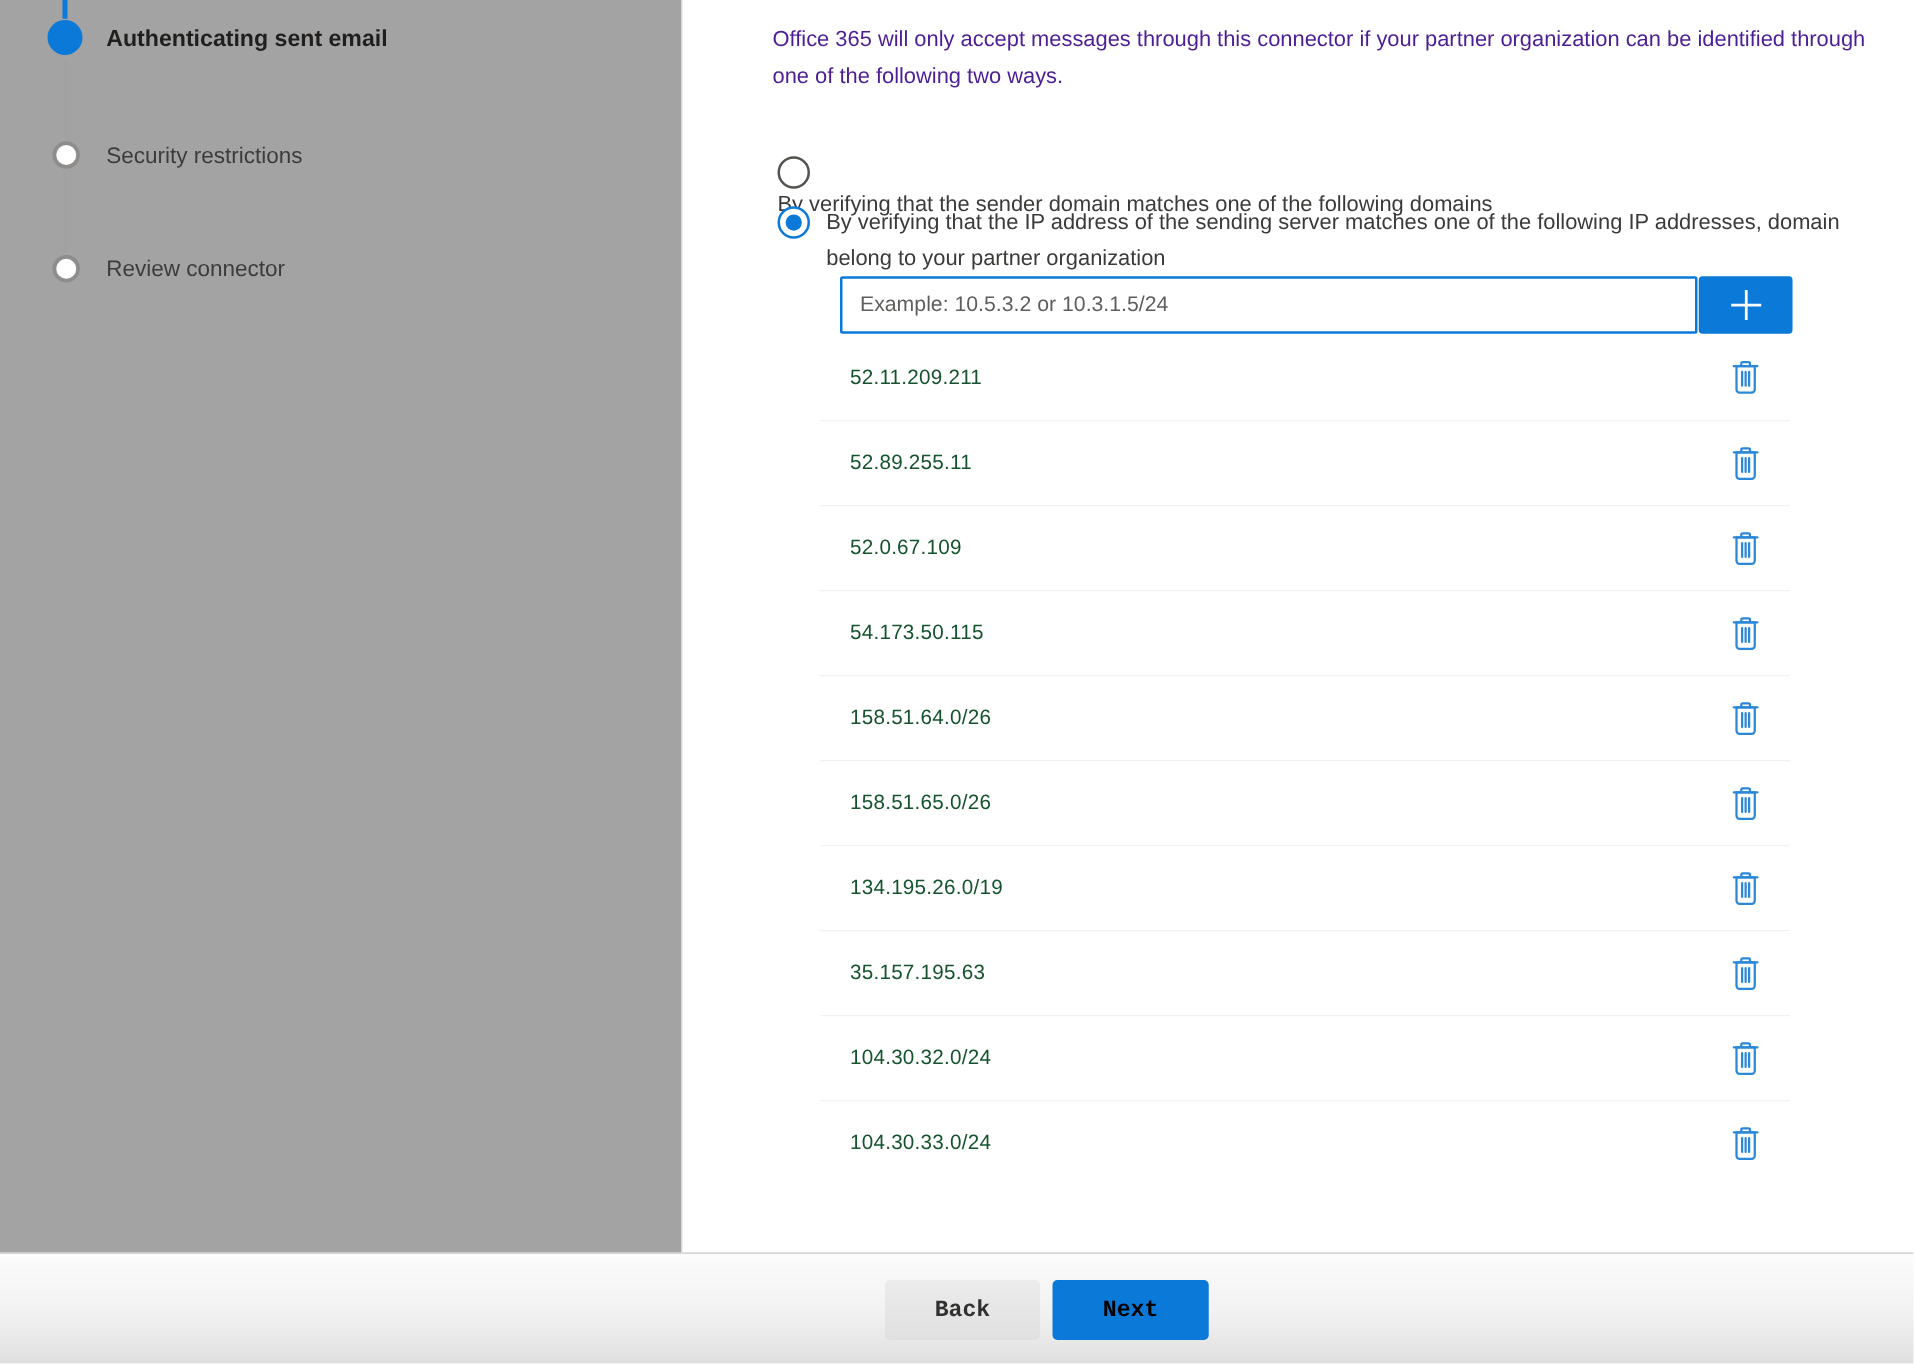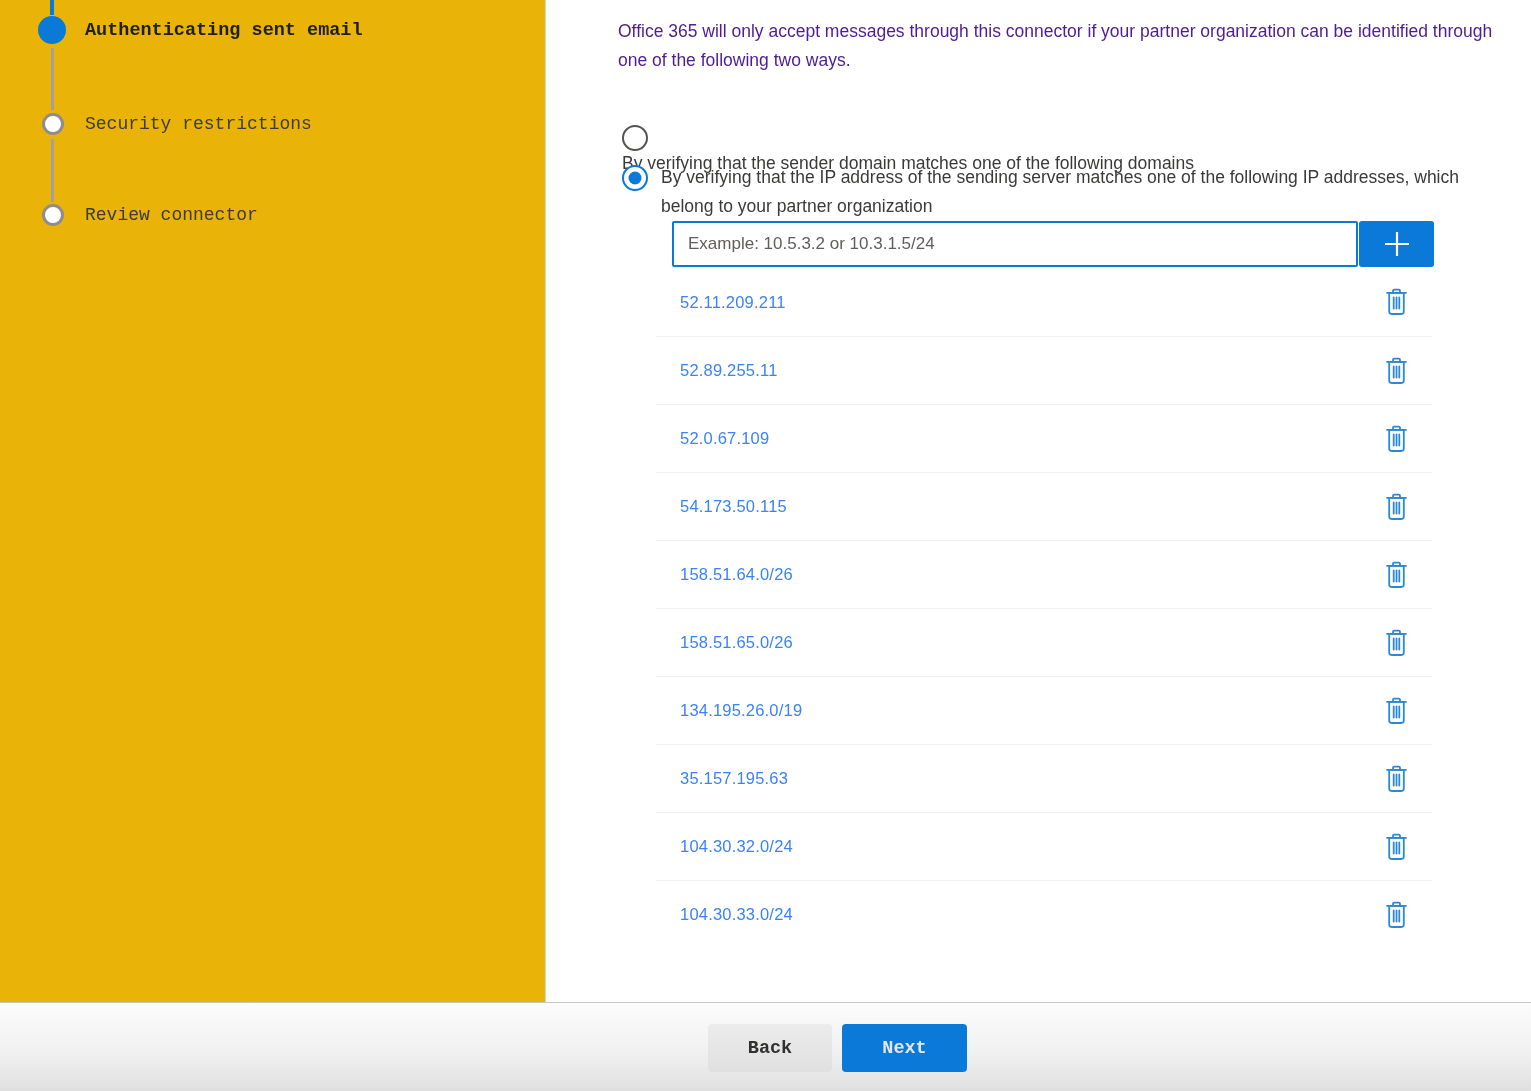--- a/index.html
+++ b/index.html
@@ -7,21 +7,21 @@
   body {
     font-family:"Liberation Sans","DejaVu Sans",sans-serif;
     background:#ffffff; color:#3b3a39; overflow:hidden;
   }
   .canvas { position:relative; width:1531px; height:1091px; background:#fff; overflow:hidden; }
 
   
   .red-marker { position:absolute; left:0; top:0; width:33px; height:17px; background:#e81123; }
 
   
-  .left-pane { position:absolute; left:0; top:0; width:545px; height:1002px; background:#eab308;font-family:Liberation Mono, monospace; }
+  .left-pane { position:absolute; left:0; top:0; width:545px; height:1002px; background:#a3a3a3; }
   .pane-divider { position:absolute; left:545px; top:0; width:1px; height:1002px; background:#d8d6d4; }
 
   .step-line { position:absolute; width:3px; background:#a3a1a0; }
   .step-line.blue { background:#0b79d8; left:50px; top:0; height:15px; width:4px; }
   .line-1 { left:51px; top:48px; height:62px; }
   .line-2 { left:51px; top:139px; height:63px; }
   .step-dot {
     position:absolute; left:38px; top:16px; width:28px; height:28px;
     border-radius:50%; background:#0b79d8;
   }
@@ -68,35 +68,35 @@
     background:#0b79d8; cursor:pointer; display:flex; align-items:center; justify-content:center;
   }
 
   
   .ip-list { position:absolute; left:38px; top:268px; width:776px; }
   .ip-row {
     height:68px; display:flex; align-items:center; justify-content:space-between;
     padding:0 22px 0 24px; border-top:1px solid #f2f1f0;
   }
   .ip-row:first-child { border-top:none; }
-  .ip-text { font-size:16.5px; color:#3b82f6; letter-spacing:0.2px; }
+  .ip-text { font-size:16.5px; color:#14532d; letter-spacing:0.2px; }
   .del-btn { border:none; background:transparent; cursor:pointer; padding:2px; display:flex; }
 
   
   .footer {
     position:absolute; left:0; top:1002px; width:1531px; height:89px;
     border-top:1px solid #c9c7c5;
     background:linear-gradient(180deg,#fcfcfc 0%,#f1f1f1 55%,#e3e3e3 92%,#dedede 100%);
   }
   .btn {
     position:absolute; top:1024px; height:48px; border:none; border-radius:4px;
     font-family:Liberation Mono, monospace; font-size:18.5px; font-weight:700; cursor:pointer;text-align:center;
   }
   .btn-back { left:708px; width:124px; background:linear-gradient(180deg,#ececec,#e0e0e0); color:#323130; }
-  .btn-next { left:842px; width:125px; background:#0b79d8; color:#e5e5e5; }
+  .btn-next { left:842px; width:125px; background:#0b79d8; color:#000000; }
 </style>
 </head>
 <body>
 
 <div class="canvas">
 
   <div class="red-marker"></div>
 
   <div class="left-pane">
     <div class="step-line blue"></div>
@@ -125,21 +125,21 @@
   <div class="main">
     <p class="intro">Office 365 will only accept messages through this connector if your partner organization can be identified through one of the following two ways.</p>
 
     <div class="option opt-1">
       <span class="radio"></span>
       <span class="opt-label">By verifying that the sender domain matches one of the following domains</span>
     </div>
 
     <div class="option opt-2 selected">
       <span class="radio"></span>
-      <span class="opt-label">By verifying that the IP address of the sending server matches one of the following IP addresses, which belong to your partner organization</span>
+      <span class="opt-label">By verifying that the IP address of the sending server matches one of the following IP addresses, domain belong to your partner organization</span>
     </div>
 
     <div class="ip-input-row">
       <input class="ip-input" type="text" placeholder="Example: 10.5.3.2 or 10.3.1.5/24" style="">
       <button class="add-btn" aria-label="Add IP address">
         <svg width="32" height="32" viewBox="0 0 32 32">
           <path d="M16 4 V28 M4 16 H28" stroke="#ffffff" stroke-width="2.2" fill="none"></path>
         </svg>
       </button>
     </div>

